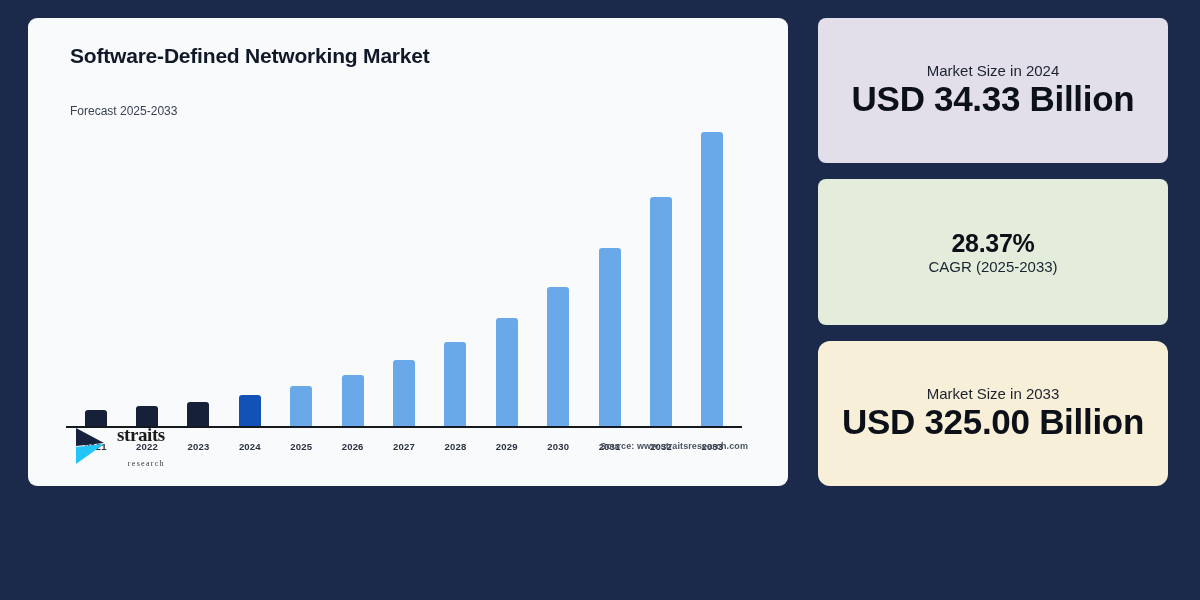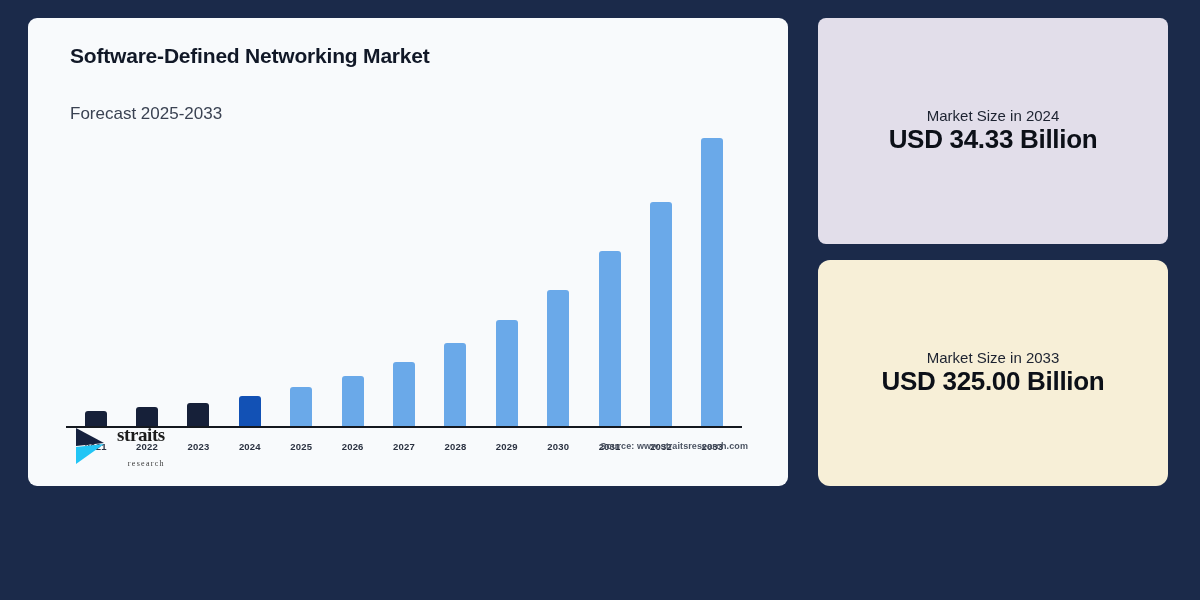--- a/index.html
+++ b/index.html
@@ -32,21 +32,21 @@
     flex-direction:column;
   }
   .chart-title{
     font-size:21px;
     font-weight:bold;
     color:#111827;
     letter-spacing:-0.2px;
     margin:0 0 0 20px;
   }
   .chart-subtitle{
-    font-size:17px;
+    font-size:12px;
     color:#3A4252;
     margin:36px 0 0 20px;
   }
   .plot-wrap{
     position:relative;
     flex:1;
     margin:14px 22px 0 20px;
   }
   .plot{
     position:absolute;
@@ -159,21 +159,21 @@
   .card-label{
     font-size:15px;
     color:#1C2230;
   }
   .card-value{
     font-size:25px;
     font-weight:bold;
     color:#0C1018;
     letter-spacing:-0.3px;
   }
-  .card-value.big{font-size:26px;}
+  .card-value.big{font-size:35px;}
 </style>
 </head>
 <body>
 
 <div class="infographic">
 
   <div class="chart-panel">
 
     <div class="chart-title">Software-Defined Networking Market</div>
     <div class="chart-subtitle">Forecast 2025-2033</div>
@@ -253,19 +253,23 @@
       </div>
       <div class="source">Source: www.straitsresearch.com</div>
     </div>
   </div>
 
   <div class="cards" id="cards">
       <div class="card" style="background: rgb(226, 222, 234);">
         <div class="card-label">Market Size in 2024</div>
         <div class="card-value big">USD 34.33 Billion</div>
       </div>
+      <div class="card" style="background: rgb(228, 237, 220);">
+        <div class="card-value">28.37%</div>
+        <div class="card-label">CAGR (2025-2033)</div>
+      </div>
       <div class="card" style="background: rgb(247, 239, 215); border-radius: 12px;">
         <div class="card-label">Market Size in 2033</div>
         <div class="card-value big">USD 325.00 Billion</div>
       </div>
     </div>
 
 </div>
 
 </body></html>

